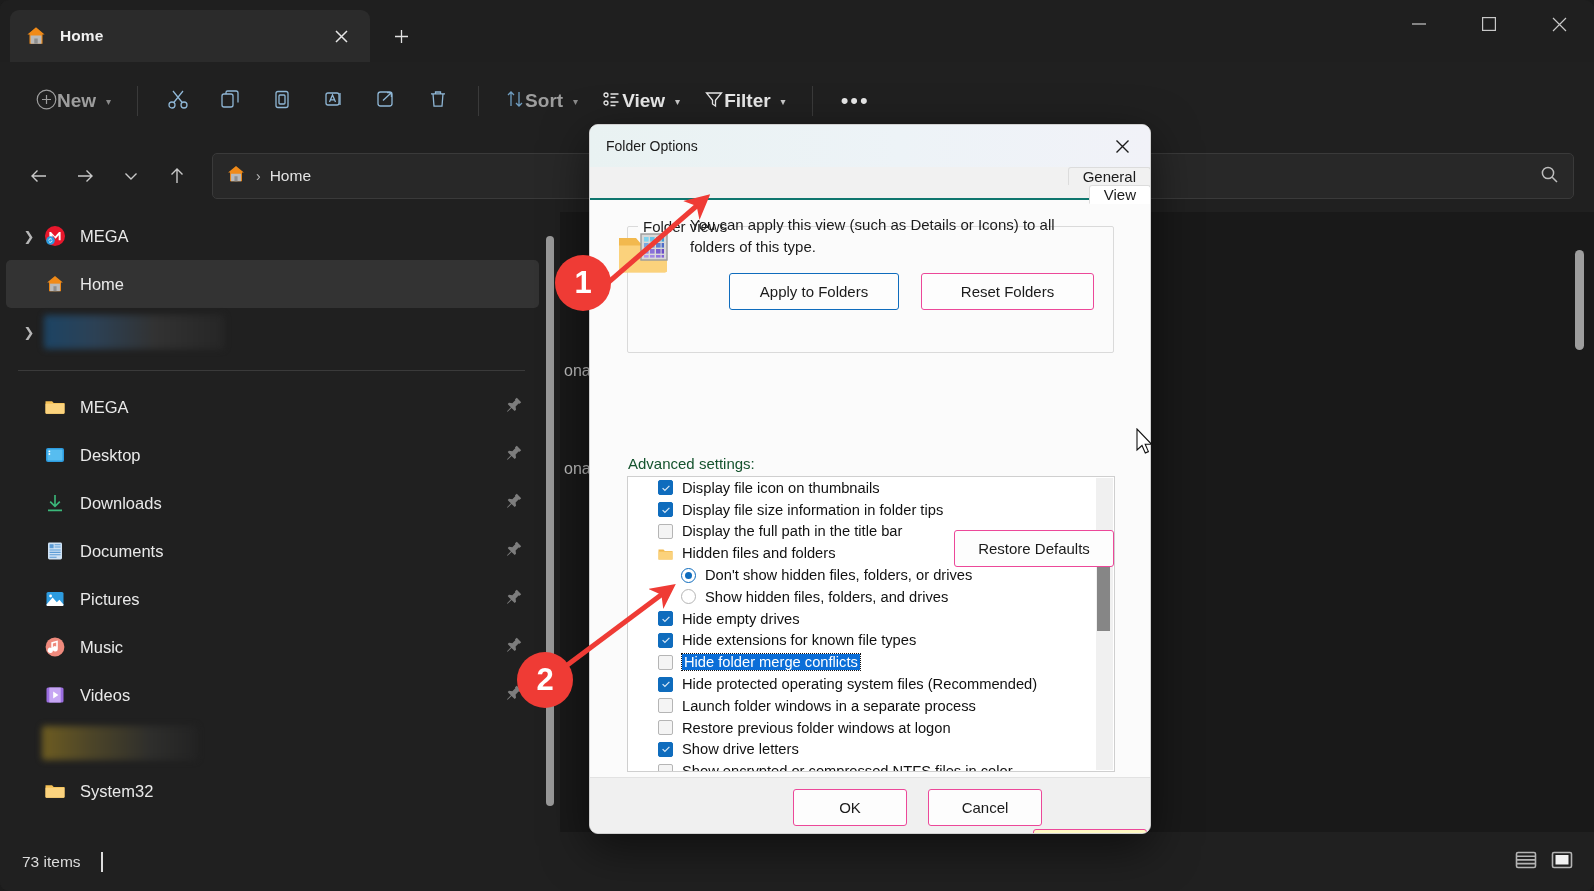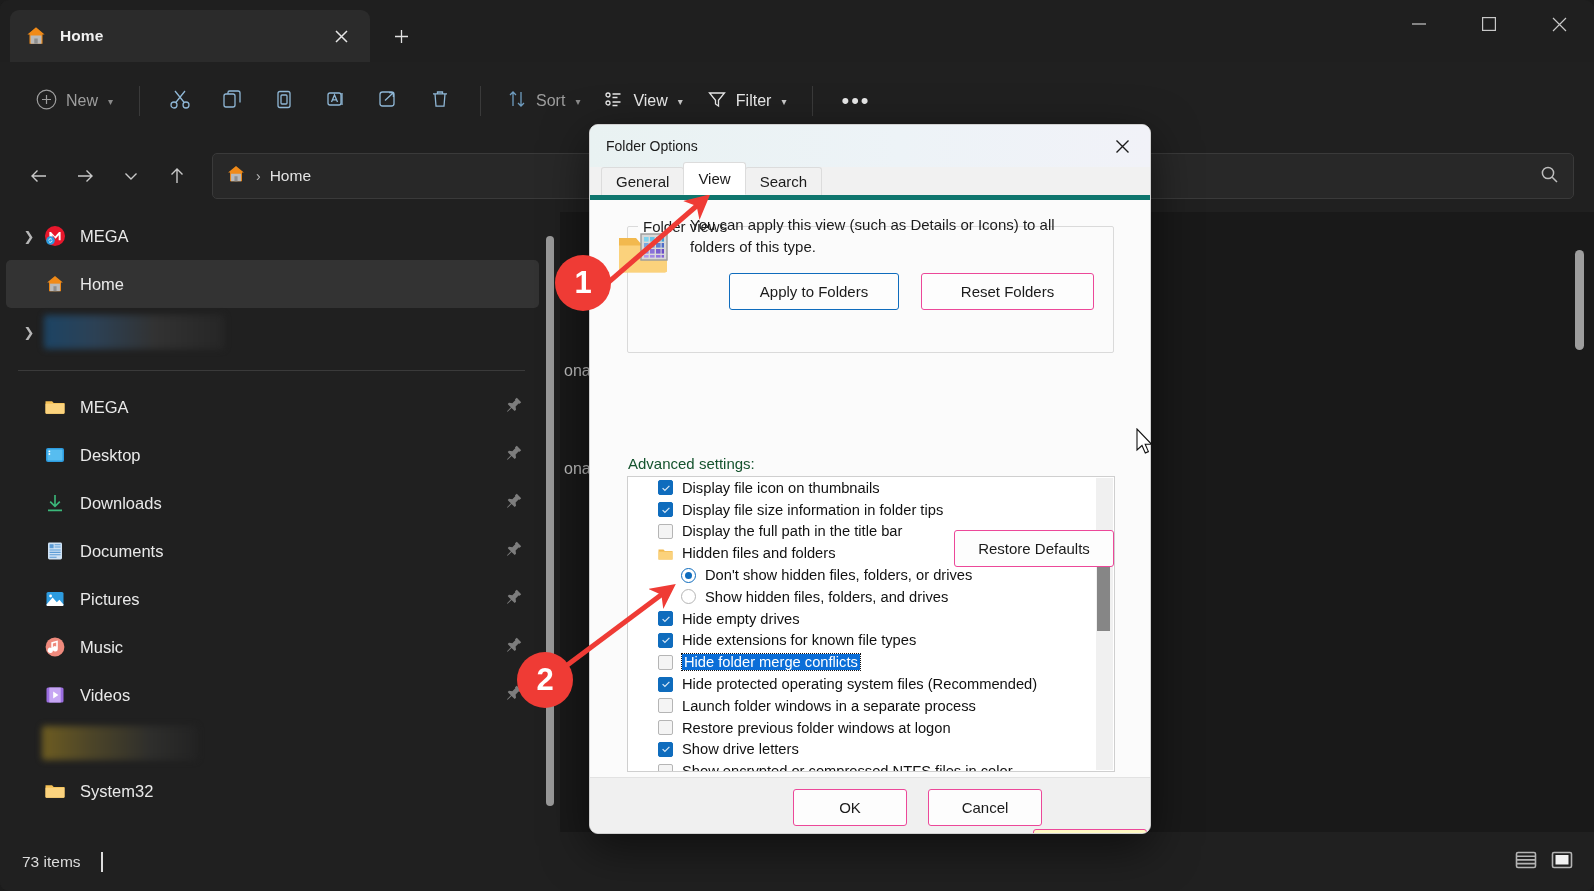--- a/index.html
+++ b/index.html
@@ -31,21 +31,21 @@
     justify-content:center;color:#e2e2e2;font-size:24px;line-height:1;border-radius:6px;font-weight:300;}
   #wincontrols{position:absolute;right:0;top:0;height:48px;display:flex;}
   .wc{width:70px;height:48px;display:flex;align-items:center;justify-content:center;color:#c8c8c8;}
   .wc svg{display:block;}
 
   
   #cmdbar{position:absolute;left:0;top:62px;width:1594px;height:78px;background:#202020;
     display:flex;align-items:center;padding-left:24px;box-sizing:border-box;}
   .cb-item{height:44px;display:flex;align-items:center;padding:0 12px;border-radius:6px;color:#9d9d9d;}
   .cb-item.lit{color:#e8e8e8;}
-  .cb-label{font-size:16px;margin-left:9px;}
+  .cb-label{font-size:19px;margin-left:0;font-weight:bold;}
   .cb-chev{font-size:10px;margin-left:10px;opacity:.85;}
   .cb-icononly{width:52px;justify-content:center;padding:0;}
   .cb-sep{width:1px;height:30px;background:#3a3a3a;margin:0 14px;}
   .cb-dots{color:#e8e8e8;font-size:22px;letter-spacing:2px;padding:0 14px;height:44px;display:flex;
     align-items:center;}
 
   
   #navbar{position:absolute;left:0;top:140px;width:1594px;height:72px;display:flex;align-items:center;
     padding-left:16px;box-sizing:border-box;}
   .nav-btn{width:46px;height:46px;display:flex;align-items:center;justify-content:center;
@@ -96,21 +96,21 @@
     box-shadow:0 14px 46px rgba(0,0,0,.55);overflow:hidden;
     font-family:"Liberation Sans","DejaVu Sans",sans-serif;
   }
   #dlg-title{height:42px;background:linear-gradient(90deg,#e9f2f2 0%,#edf3f7 55%,#f1f2f8 100%);
     display:flex;align-items:center;padding:0 6px 0 16px;box-sizing:border-box;}
   #dlg-title .t{color:#1b1b1b;font-size:14px;flex:1;}
   #dlg-close{width:44px;height:34px;display:flex;align-items:center;justify-content:center;
     color:#1b1b1b;border-radius:4px;}
 
   #tabs{height:33px;display:flex;align-items:flex-end;padding-left:11px;box-sizing:border-box;
-    background:#f1f1f1;border-bottom:5px solid #0f766e;}
+    background:#f1f1f1;border-bottom:2px solid #0f766e;flex-direction:column;}
   .dtab{height:28px;padding:0 14px;display:flex;align-items:center;justify-content:center;
     font-size:15px;color:#1b1b1b;background:#f1f1f1;border:1px solid #dcdcdc;border-bottom:none;
     border-radius:3px 3px 0 0;margin-right:-1px;box-sizing:border-box;}
   .dtab.active{background:#ffffff;height:33px;border-color:#dcdcdc;position:relative;z-index:2;
     border-bottom:1px solid #ffffff;}
 
   #dlg-body{position:absolute;left:0;top:75px;width:560px;height:578px;background:#fbfbfb;}
 
   #groupbox{position:absolute;left:37px;top:26px;width:485px;height:125px;
     border:1px solid #dadada;border-radius:2px;background:#fbfbfb;}

